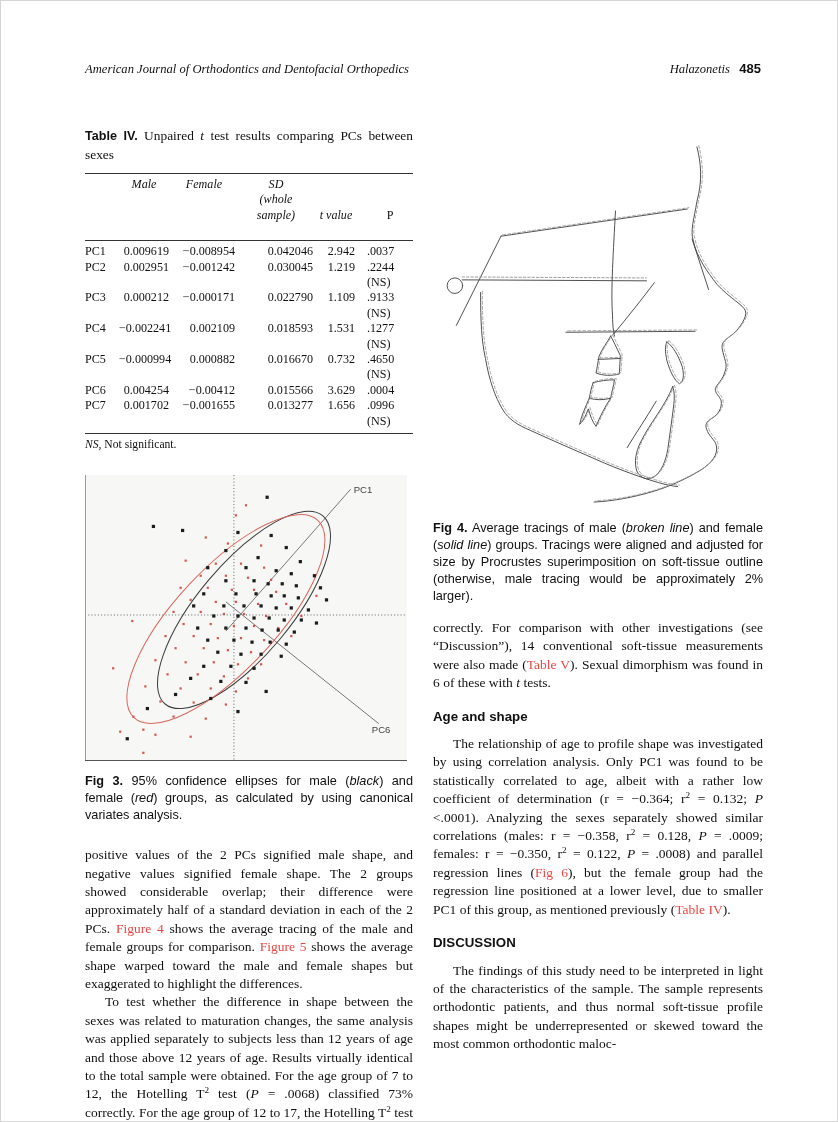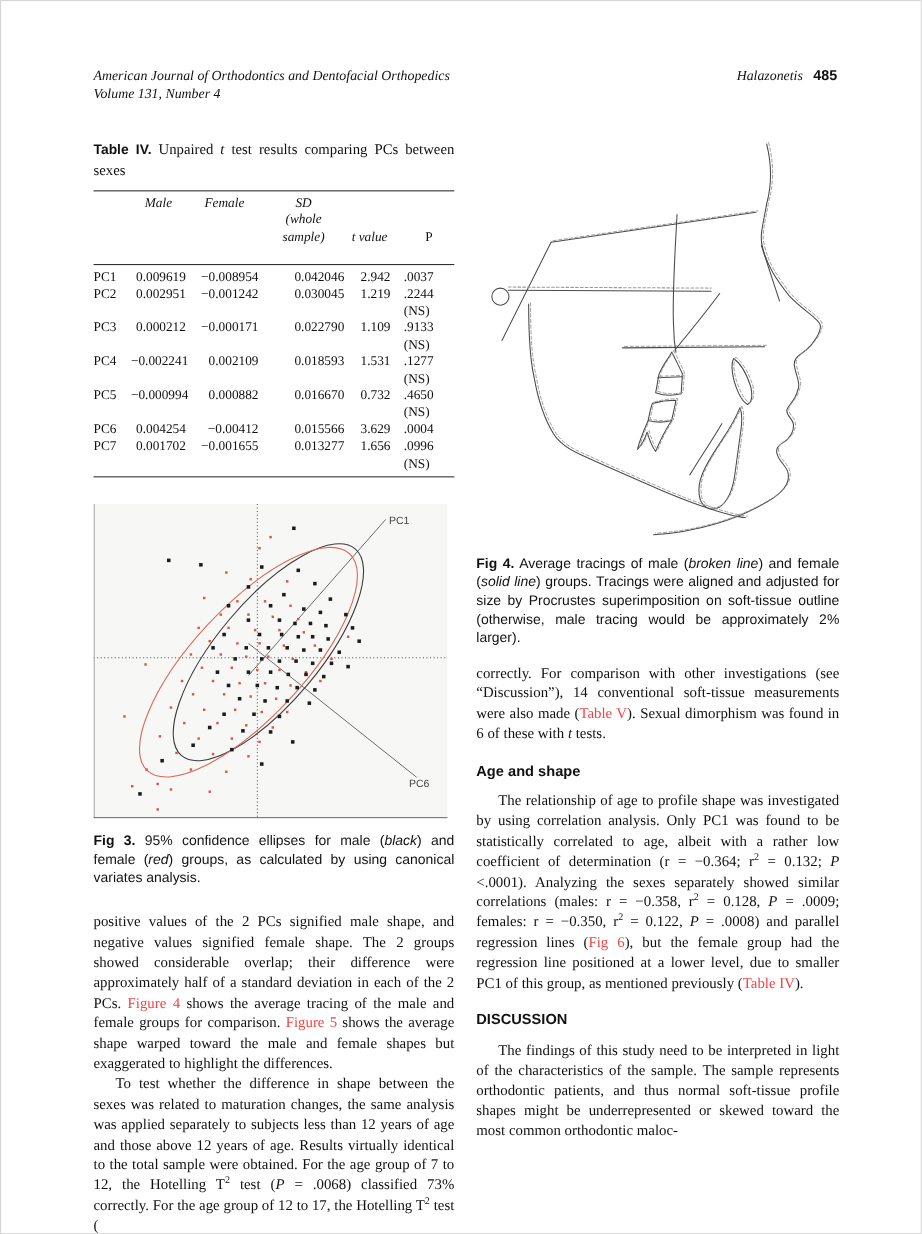--- a/index.html
+++ b/index.html
@@ -13,21 +13,21 @@
   
   .hdr { position:absolute; left:84px; right:76px; top:60px;
          display:flex; justify-content:space-between; align-items:flex-start;
          font-size:12.6px; line-height:16px; }
   .hdr .jrnl { font-style:italic; }
   .hdr .right { white-space:nowrap; }
   .hdr .auth { font-style:italic; }
   .hdr .pgnum { font-weight:bold; font-family:"Liberation Sans",sans-serif; font-size:13px; }
   
   .colL { position:absolute; left:84px; top:126px; width:328px; }
-  .colR { position:absolute; left:432px; top:128px; width:330px; }
+  .colR { position:absolute; left:432px; top:144px; width:330px; }
   
   .tbl-title { font-size:13.4px; line-height:17.5px; text-align:justify; margin-bottom:10px; }
   .tbl-title .tlab { font-family:"Liberation Sans",sans-serif; font-weight:bold; font-size:12.6px; }
   .tbl { width:100%; font-size:12.1px; border-top:1px solid #333; border-bottom:1px solid #333; padding:3px 0 4px 0; }
   .trow { display:grid; grid-template-columns:30px 50px 62px 74px 38px 1fr; column-gap:4px; line-height:15.4px; }
   .trow .num { text-align:right; }
   .trow .pcol { text-align:left; padding-left:8px; }
   .thead { border-bottom:1px solid #333; padding-bottom:17px; margin-bottom:3px; font-style:italic; }
   .thead .sdstack { text-align:center; }
   .thead .num, .thead .pcol { text-align:center; font-style:italic; }
@@ -51,21 +51,20 @@
   .fig3svg { display:block; }
 </style>
 </head>
 <body>
 
 <div class="page">
 
   <div class="hdr">
     <div>
       <div class="jrnl">American Journal of Orthodontics and Dentofacial Orthopedics</div>
-      <div class="jrnl">Volume 131, Number 4</div>
     </div>
     <div class="right">
       <span class="auth">Halazonetis</span>
       <span>&nbsp;&nbsp;</span><span class="pgnum">485</span>
     </div>
   </div>
 
   <div class="colL">
 
     <div class="tbl-title">
@@ -136,20 +135,21 @@
           <div class="trow">
             <div>PC7</div>
             <div class="num">0.001702</div>
             <div class="num">−0.001655</div>
             <div class="num">0.013277</div>
             <div class="num">1.656</div>
             <div class="pcol">.0996 (NS)</div>
           </div>
         </div>
     </div>
+    <div class="footnote"><span class="it">NS,</span><span> Not significant.</span></div>
 
     <div class="fig3wrap">
       <svg class="fig3svg" width="322" height="286" viewBox="0 0 320 284" xmlns="http://www.w3.org/2000/svg">
           <rect x="0" y="0" width="320" height="284" fill="#f7f7f6"></rect>
           <line x1="0" y1="139" x2="320" y2="139" stroke="#555" stroke-width="0.9" stroke-dasharray="1,2.2"></line>
           <line x1="148" y1="0" x2="148" y2="284" stroke="#555" stroke-width="0.9" stroke-dasharray="1,2.2"></line>
           <line x1="140" y1="155" x2="264" y2="14" stroke="#6a6a6a" stroke-width="0.9"></line>
           <text x="267" y="18" font-size="9.5" font-family="Liberation Sans, sans-serif" fill="#444">PC1</text>
           <line x1="140" y1="126" x2="292" y2="247" stroke="#6a6a6a" stroke-width="0.9"></line>
           <text x="285" y="256" font-size="9.5" font-family="Liberation Sans, sans-serif" fill="#444">PC6</text>

